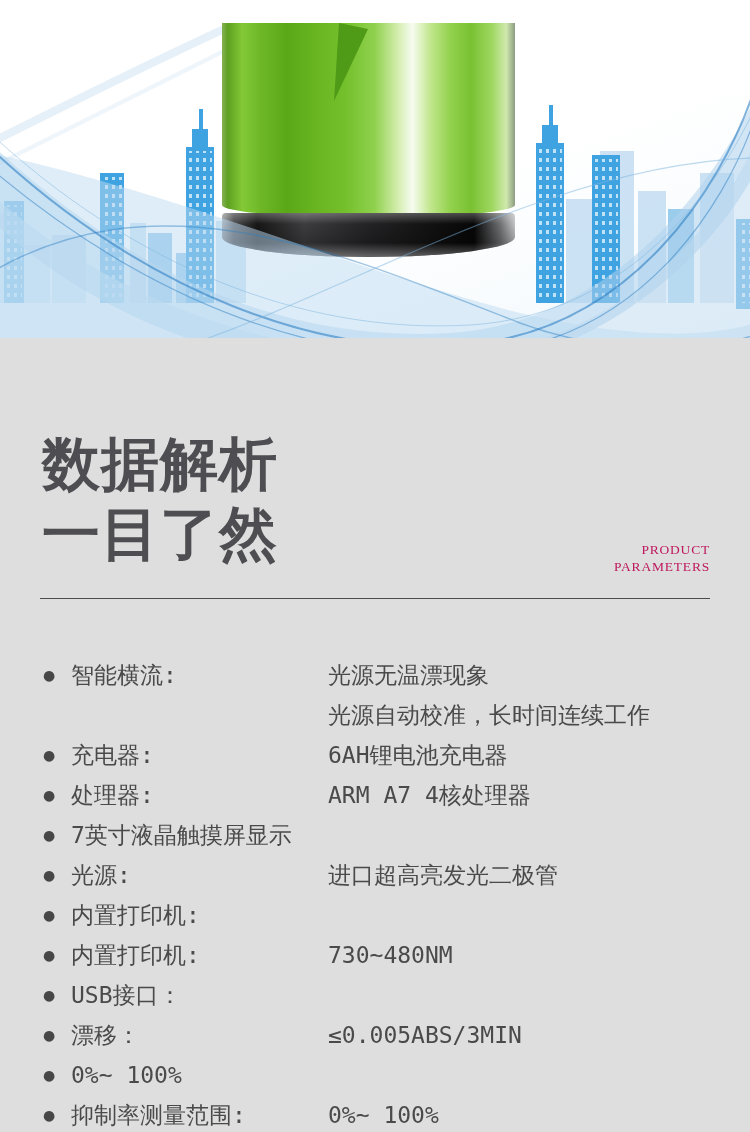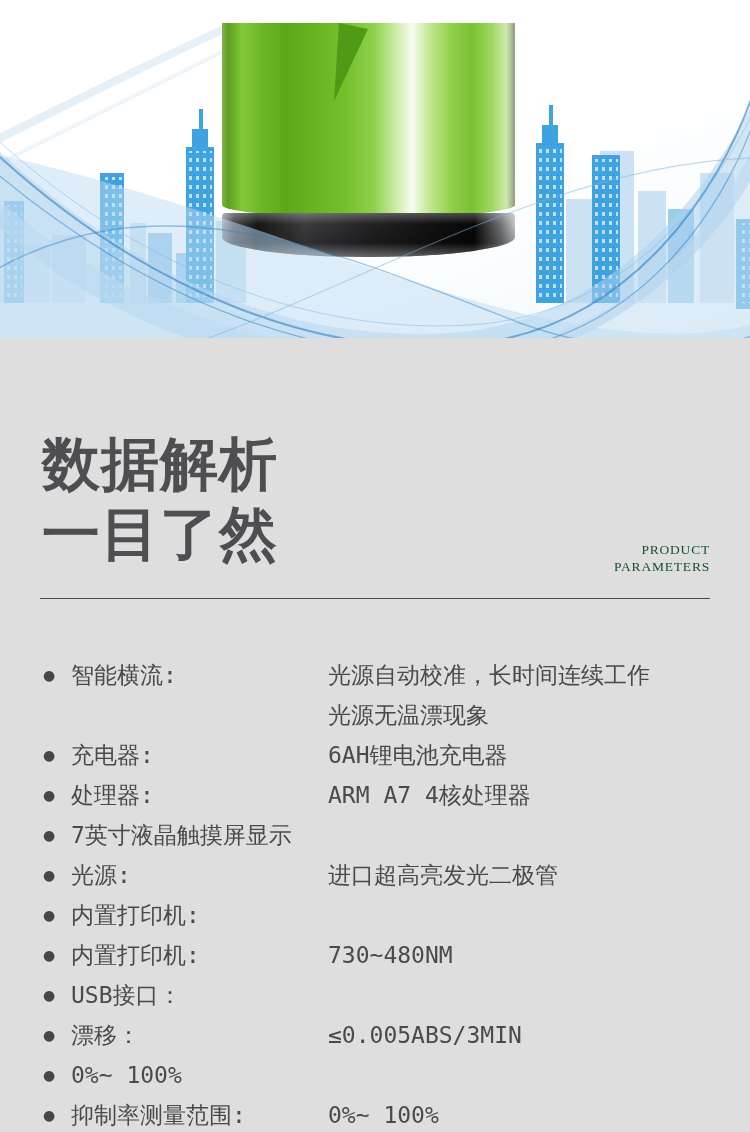--- a/index.html
+++ b/index.html
@@ -27,21 +27,21 @@
       background:linear-gradient(180deg,rgba(255,255,255,.28) 0%,rgba(255,255,255,0) 25%,
         rgba(0,0,0,.22) 68%,rgba(170,170,175,.45) 97%);}
 
   
   .params{position:absolute;left:0;top:315px;width:750px;height:817px;background:#dedede;overflow:hidden;}
   .title{position:absolute;left:42px;top:92px;margin:0;
       font-family:"Liberation Serif","DejaVu Serif",serif;font-weight:600;
       font-size:58px;line-height:70px;letter-spacing:1px;color:#4e4e52;}
   .subtitle{position:absolute;right:40px;top:203px;text-align:right;
       font-family:"Liberation Serif","DejaVu Serif",serif;
-      font-size:13.5px;line-height:17px;letter-spacing:.8px;color:#14532d;}
+      font-size:13.5px;line-height:17px;letter-spacing:.8px;color:#be185d;}
   .divider{position:absolute;left:40px;right:40px;top:260px;height:0;margin:0;
       border:none;border-top:1px solid #4c4c50;}
   .spec-list{position:absolute;left:0;top:317px;width:750px;margin:0;padding:0;list-style:none;}
   .spec-row{display:flex;align-items:flex-start;padding-left:43px;
       font-size:23px;line-height:40px;color:#4a4a4a;
       font-family:"DejaVu Sans Mono","Liberation Mono",monospace;}
   .bullet{flex:none;width:28px;font-size:14px;line-height:40px;color:#474747;
       font-family:"DejaVu Sans",sans-serif;}
   .spec-label{flex:none;width:257px;}
   .spec-values{flex:1;}
@@ -147,22 +147,22 @@
       <div>PARAMETERS</div>
     </div>
 
     <hr class="divider">
 
     <ul class="spec-list">
         <li class="spec-row">
           <span class="bullet">●</span>
           <span class="spec-label">智能横流:</span>
           <span class="spec-values">
+            <span class="spec-value">光源无温漂现象</span>
             <span class="spec-value">光源自动校准，长时间连续工作</span>
-            <span class="spec-value">光源无温漂现象</span>
           </span>
         </li>
         <li class="spec-row">
           <span class="bullet">●</span>
           <span class="spec-label">充电器:</span>
           <span class="spec-values">
             <span class="spec-value">6AH锂电池充电器</span>
           </span>
         </li>
         <li class="spec-row">

